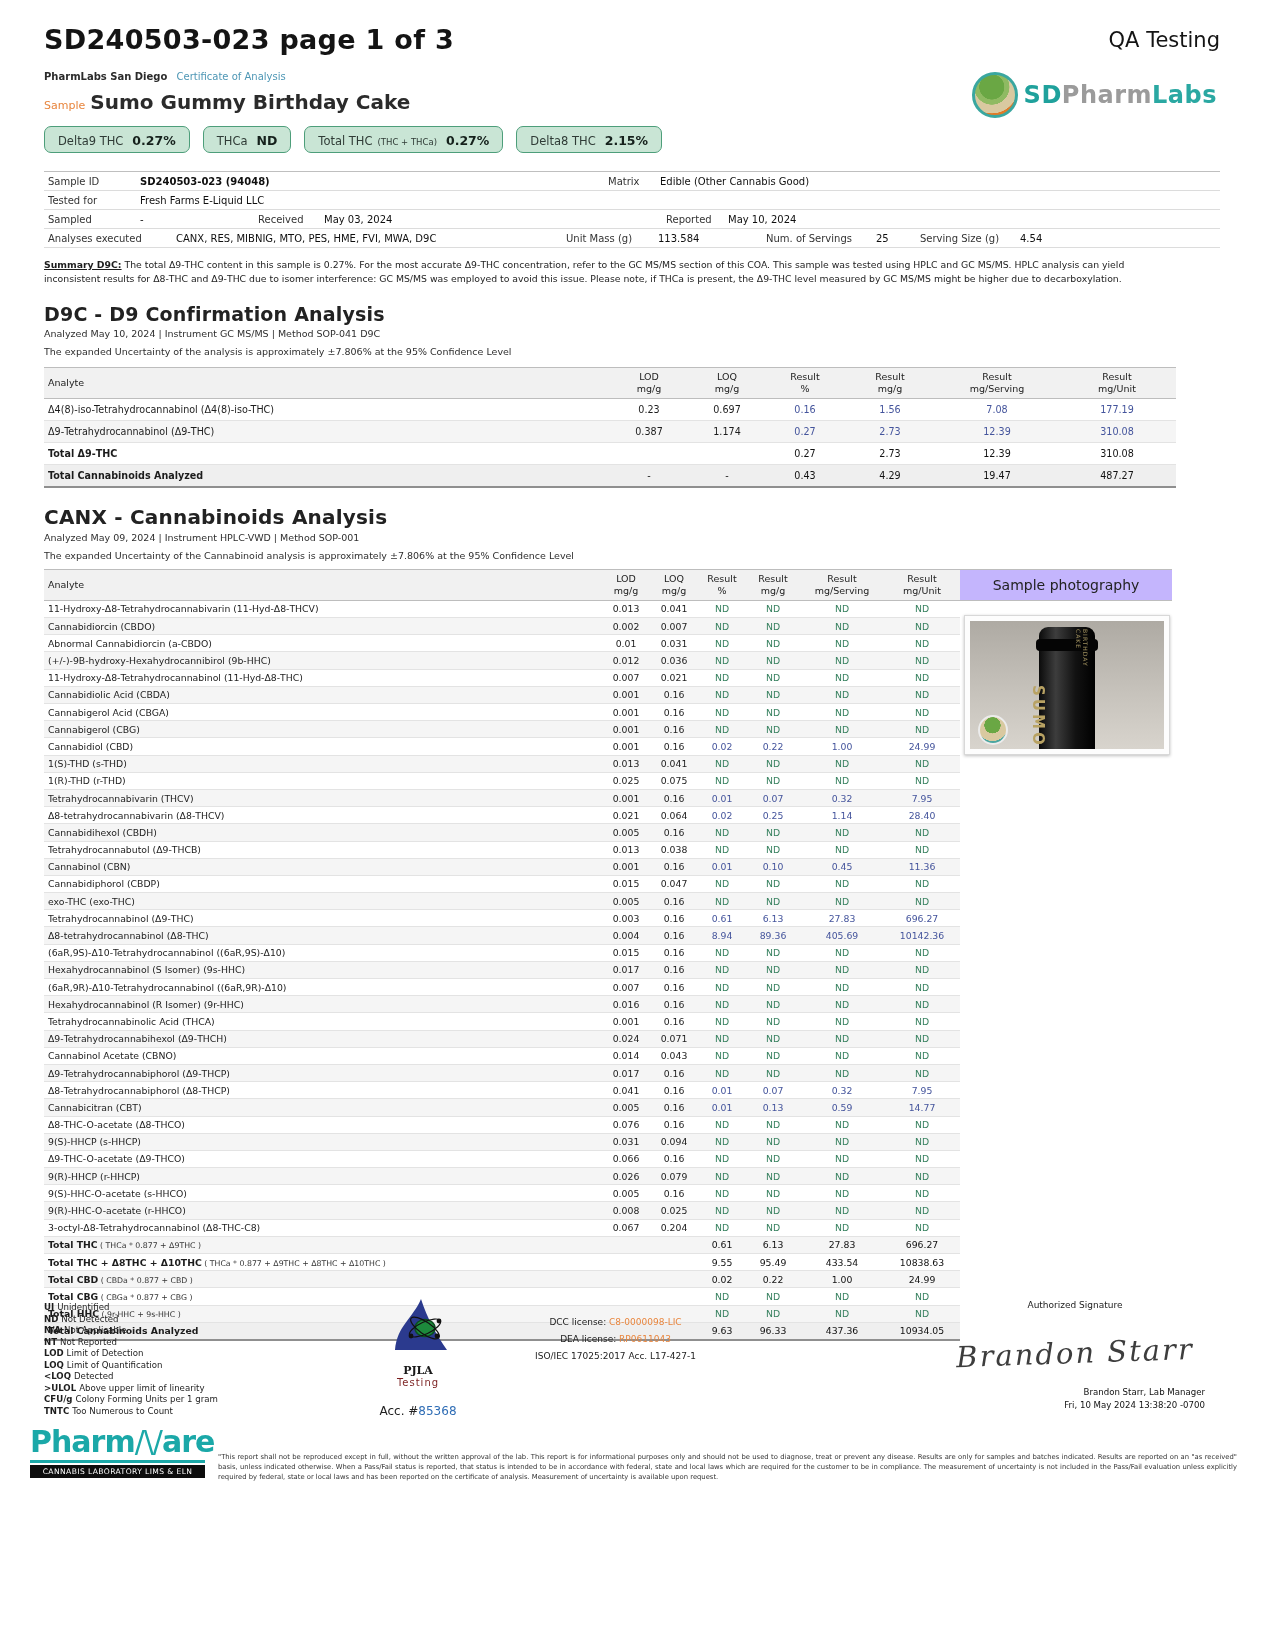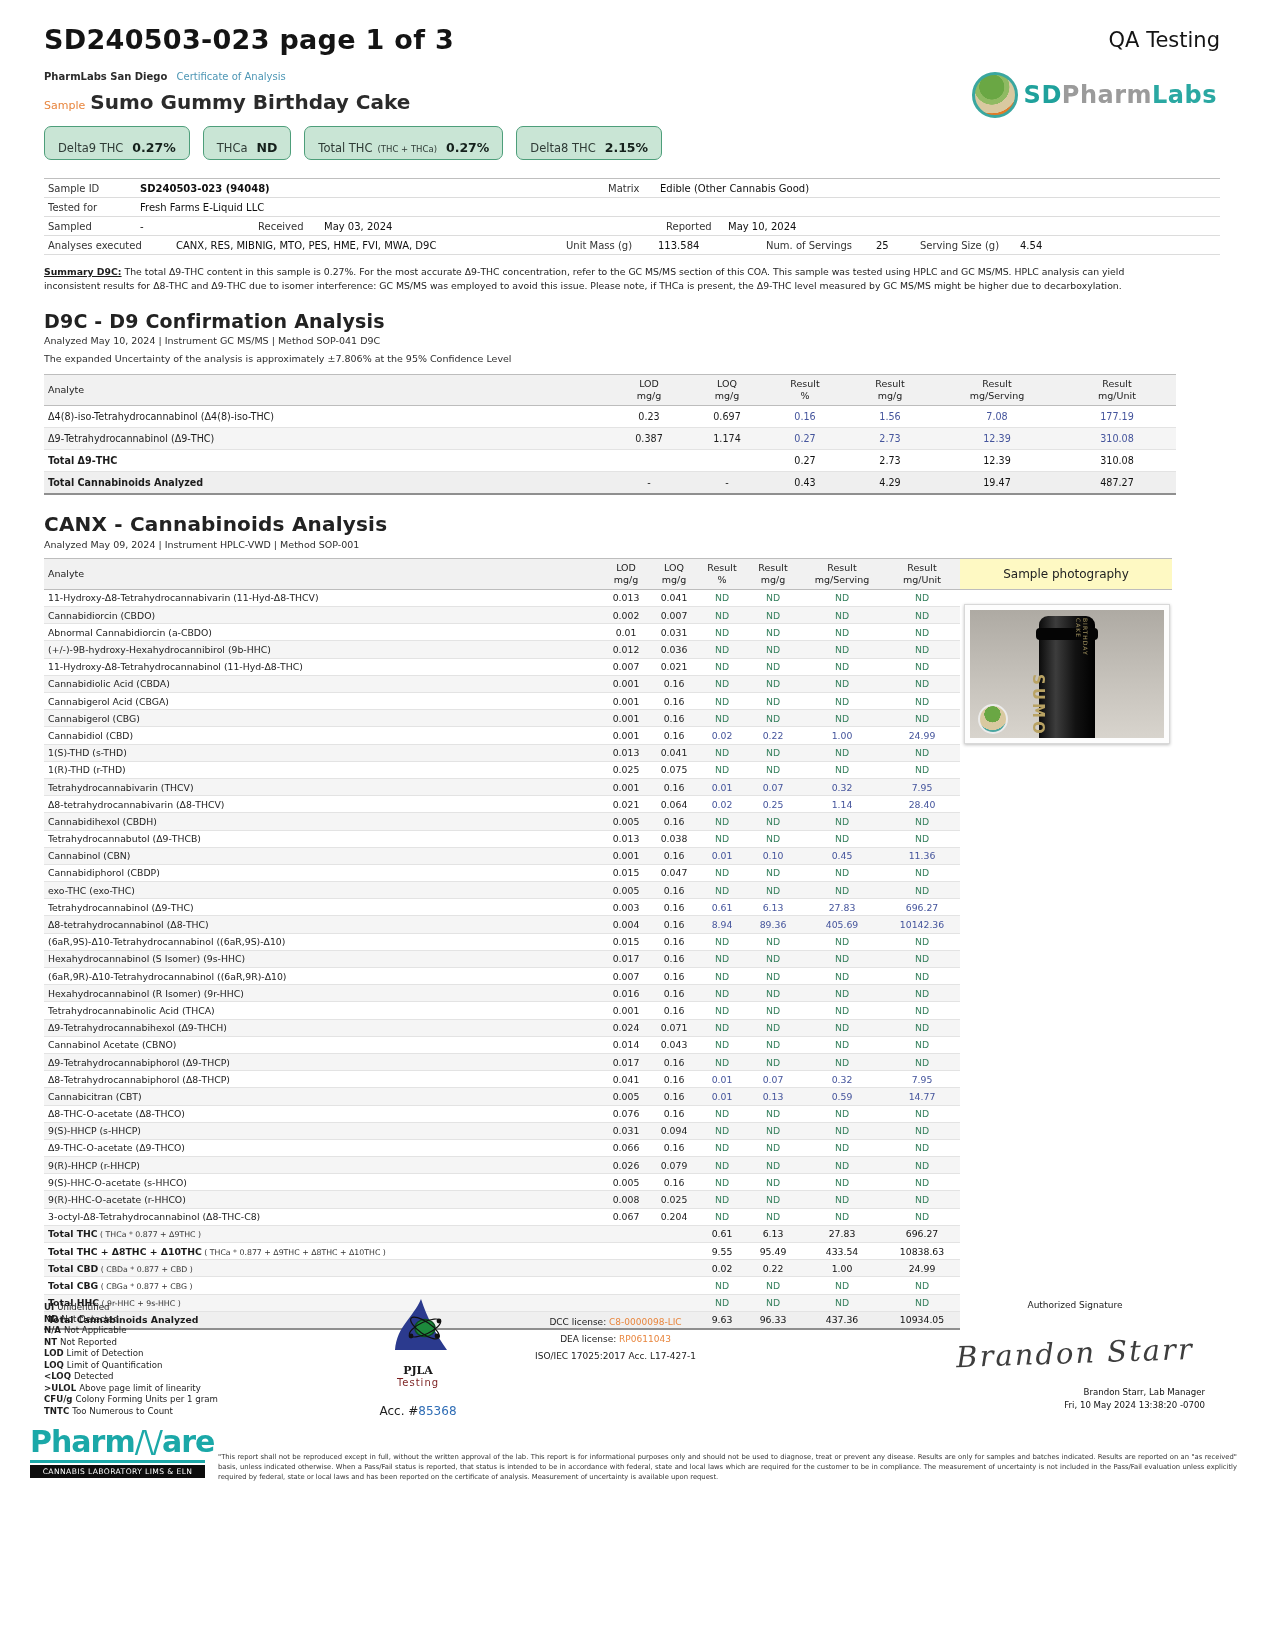--- a/index.html
+++ b/index.html
@@ -21,21 +21,21 @@
   .sd-logo { position:absolute; top:72px; right:58px; display:flex; align-items:center; }
   .sd-circle { width:46px; height:46px; border-radius:50%; border:3px solid #3aa7a0;
       background:radial-gradient(circle at 42% 30%, #6aa744 0 34%, #8fba62 35% 48%, #d9c9a0 49% 72%, #e07b28 73% 80%, #cdbd95 81%); margin-right:6px; }
   .sd-text { font-size:24px; font-weight:700; letter-spacing:.5px; }
   .sd-text .sd { color:#1fa19c; }
   .sd-text .pharm { color:#9b9b9b; }
   .sd-text .labs { color:#2aa8a2; }
 
   
   .badges { display:flex; gap:13px; margin-top:12px; }
-  .badge { border:1.5px solid #4d9e7a; background:#c9e5d5; border-radius:7px; padding:13px 13px 4px;
+  .badge { border:1.5px solid #4d9e7a; background:#c9e5d5; border-radius:7px; padding:6px 13px 4px;
            display:flex; align-items:baseline; gap:9px; }
   .badge .blabel { font-size:11.5px; color:#2f3b36; }
   .badge .bsub { font-size:8.5px; color:#2f3b36; margin-left:-4px; }
   .badge .bval { font-size:12.5px; font-weight:700; color:#15211c; }
 
   
   .info { margin-top:18px; border-top:1px solid #bfbfbf; font-size:10px; }
   .irow { display:flex; border-bottom:1px solid #dcdcdc; padding:3.5px 4px; }
   .ilabel { color:#333; }
   .ival { color:#0f0f0f; }
@@ -72,22 +72,22 @@
   .trow .num { color:#44549c; }
   .trow .nd { color:#37815f; }
   .trow.total .tval { color:#111; }
   .trow.grand { background:#efefef; border-bottom:2px solid #8f8f8f; }
   .d9c { margin-top:10px; width:1132px; }
 
   
   .canx-wrap { display:flex; margin-top:8px; width:1128px; }
   .canx-table { flex:1; }
   .photo-col { width:212px; }
-  .photo-head { height:32px; background:#fef9c3; border-top:1px solid #bdbdbd; border-bottom:1px solid #bdbdbd;
-                display:flex; align-items:center; justify-content:center; font-size:12px; color:#222; }
+  .photo-head { height:32px; background:#c4b5fd; border-top:1px solid #bdbdbd; border-bottom:1px solid #bdbdbd;
+                display:flex; align-items:center; justify-content:center; font-size:14px; color:#222; }
   .photo-frame { margin:14px 2px 0 4px; background:#fdfdfd; border:1px solid #d8d8d8; padding:5px;
                  box-shadow:0 1px 3px rgba(0,0,0,.25); }
   .photo-box { position:relative; height:128px; background:linear-gradient(180deg,#aeaaa3,#c6c2bb 55%,#d8d4cd); overflow:hidden; }
   .bottle { position:absolute; left:50%; top:6px; transform:translateX(-50%); width:56px; height:150px;
             background:linear-gradient(90deg,#0b0b0b,#3d3d3d 30%,#121212 65%,#000); border-radius:9px; }
   .bottle .cap { position:absolute; top:12px; left:-3px; right:-3px; height:12px; background:#050505; border-radius:4px; }
   .bottle .label-text { position:absolute; top:58px; left:8px; transform:rotate(90deg); transform-origin:left top;
             font-size:15px; font-weight:700; color:#b8a263; letter-spacing:3px; }
   .bottle .label-sub { position:absolute; top:52px; right:6px; transform:rotate(90deg); transform-origin:right top;
             font-size:6px; color:#9c8d5c; letter-spacing:1px; }
@@ -266,20 +266,21 @@
           <div class="cell tval">0.43</div>
           <div class="cell tval">4.29</div>
           <div class="cell tval">19.47</div>
           <div class="cell tval">487.27</div>
         </div>
       </div>
   </div>
 
   <div class="sec-title canx">CANX - Cannabinoids Analysis</div>
   <div class="sec-meta">Analyzed May 09, 2024   | Instrument HPLC-VWD  | Method SOP-001</div>
+  <div class="sec-unc">The expanded Uncertainty of the Cannabinoid analysis is approximately ±7.806% at the 95% Confidence Level</div>
 
   <div class="canx-wrap">
     <div class="canx-table">
       <div class="thead canx-head" id="canx-head">
           <div class="hc left">
             <div>Analyte</div>
           </div>
           <div class="hc">
             <div>LOD</div>
             <div>mg/g</div>
@@ -711,21 +712,21 @@
   </div>
 
   <div class="legend" id="legend">
       <div><span class="ab">UI </span><span>Unidentified</span></div>
       <div><span class="ab">ND </span><span>Not Detected</span></div>
       <div><span class="ab">N/A </span><span>Not Applicable</span></div>
       <div><span class="ab">NT </span><span>Not Reported</span></div>
       <div><span class="ab">LOD </span><span>Limit of Detection</span></div>
       <div><span class="ab">LOQ </span><span>Limit of Quantification</span></div>
       <div><span class="ab">&lt;LOQ </span><span>Detected</span></div>
-      <div><span class="ab">&gt;ULOL </span><span>Above page limit of linearity</span></div>
+      <div><span class="ab">&gt;ULOL </span><span>Above upper limit of linearity</span></div>
       <div><span class="ab">CFU/g </span><span>Colony Forming Units per 1 gram</span></div>
       <div><span class="ab">TNTC </span><span>Too Numerous to Count</span></div>
     </div>
 
   <div class="pjla">
     <svg width="86" height="60" viewBox="0 0 86 60">
       <path d="M46 1 C38 20 22 28 20 52 L72 52 C62 38 52 20 46 1 Z" fill="#2b3a8e"></path>
       <ellipse cx="50" cy="30" rx="10" ry="8.5" fill="#1d8a3c" stroke="#0a4d1f" stroke-width="1.5"></ellipse>
       <ellipse cx="50" cy="30" rx="17" ry="6" fill="none" stroke="#111" stroke-width="1.2" transform="rotate(-25 50 30)"></ellipse>
       <ellipse cx="50" cy="30" rx="17" ry="6" fill="none" stroke="#111" stroke-width="1.2" transform="rotate(35 50 30)"></ellipse>

